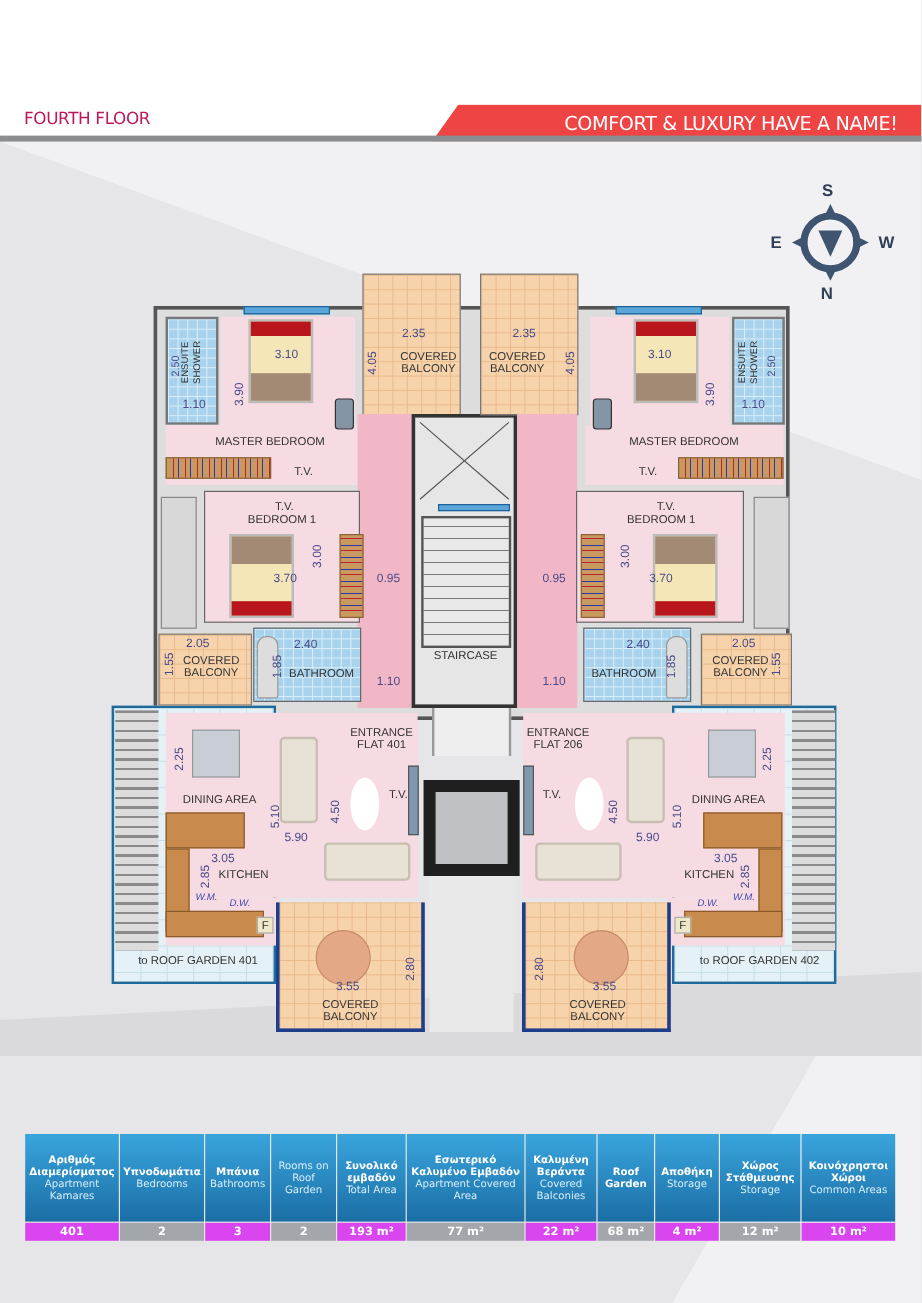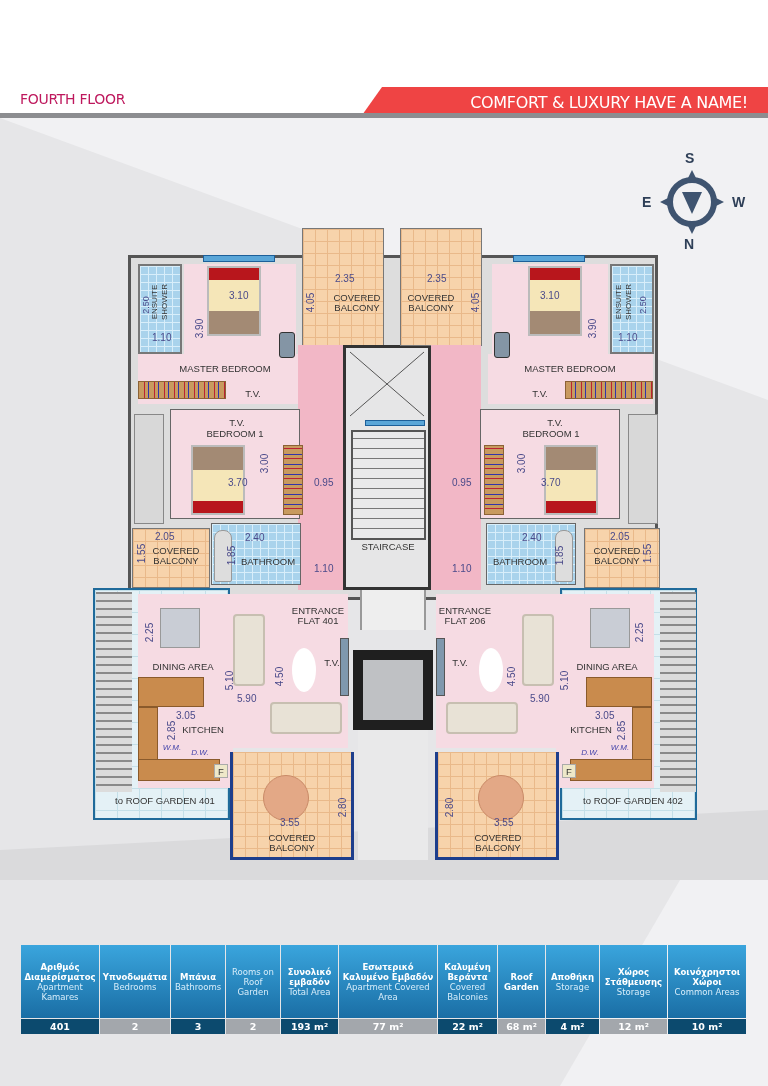--- a/index.html
+++ b/index.html
@@ -73,21 +73,21 @@
 
   
   #info-table { position: absolute; left: 20px; top: 944px; border-collapse: separate; border-spacing: 1px; }
   #info-table th {
     background: linear-gradient(#3aa5dd, #1a6ea5); color: #fff; font-size: 8.5px;
     font-weight: bold; padding: 3px 2px; text-align: center; line-height: 10px; height: 73px; vertical-align: middle;
     font-family: "DejaVu Sans", sans-serif;
   }
   #info-table th .en { font-weight: normal; color: #d7edfa; display: block; }
   #info-table td { font-size: 9.5px; color: #fff; font-weight: bold; text-align: center; height: 15px; font-family: "DejaVu Sans", sans-serif; }
-  #info-table td.b { background: #0c4a6e; }
+  #info-table td.b { background: #d946ef; }
   #info-table td.g { background: #a3a7ac; }
 </style>
 </head>
 <body>
 
 <svg class="bg-shape" style="left:0;top:0" width="768" height="1086">
   <polygon points="0,118 768,118 768,400 0,118" fill="#f1f1f3"></polygon>
   <polygon points="768,880 768,1086 560,1086 680,880" fill="#f1f1f3"></polygon>
   <polygon points="0,880 768,880 768,810 0,850" fill="#dadadc"></polygon>
 </svg>

